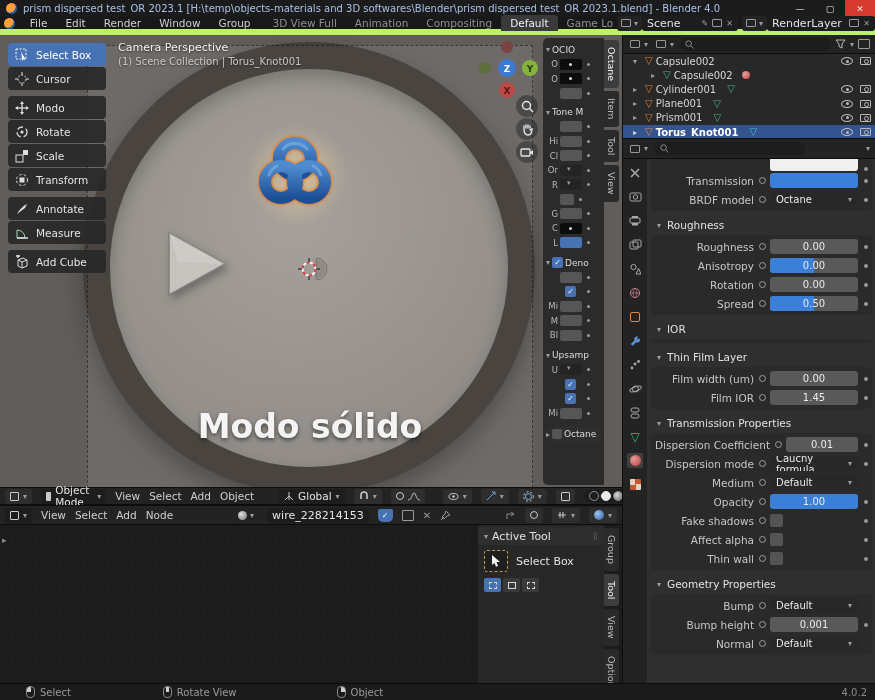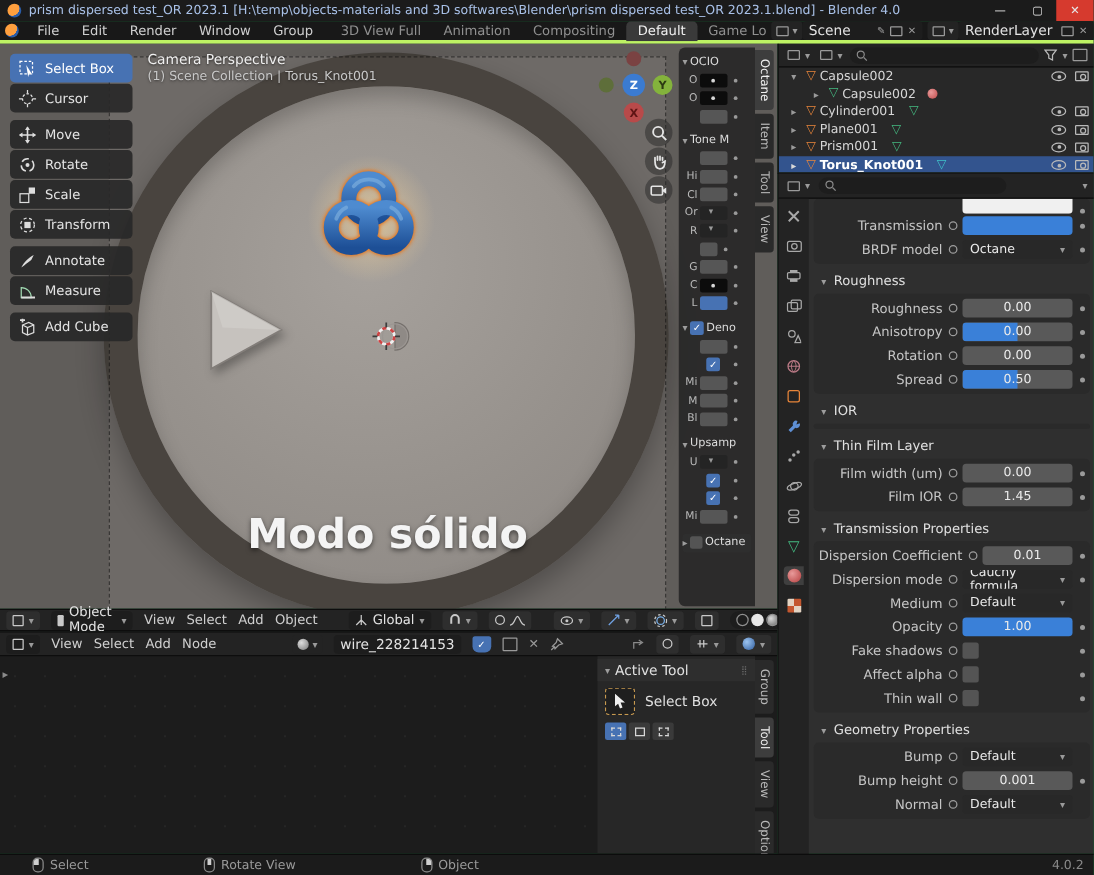--- a/index.html
+++ b/index.html
@@ -1,35 +1,35 @@
 <!DOCTYPE html>
 <html><head>
 <meta charset="utf-8">
 <style>
   * { margin:0; padding:0; box-sizing:border-box; }
   html,body { width:875px; height:700px; overflow:hidden; }
   body { font-family:"DejaVu Sans","Liberation Sans",sans-serif; font-size:11px;
          background:#161616; color:#d0d0d0; user-select:none; }
   .abs { position:absolute; }
-  .app { position:relative; width:875px; height:700px; background:#15803d; }
+  .app { position:relative; width:875px; height:700px; background:#ffffff; }
   .row { display:flex; align-items:center; }
 
   
   .titlebar { position:absolute; left:0; top:0; width:875px; height:17px; background:#1b1b1b;
               display:flex; align-items:center; padding-left:6px; }
   .blogo { width:11px; height:11px; border-radius:50%; background:radial-gradient(circle at 35% 35%,#ff9f3e 55%,#2a5ca8 58%); margin-right:6px; }
   .title-text { color:#a9c1e8; font-size:10px; white-space:nowrap; overflow:hidden; flex:1; }
   .winbtns { display:flex; height:17px; }
   .wbtn { width:30px; height:17px; display:flex; align-items:center; justify-content:center;
           color:#e6e6e6; font-size:9px; }
   .wbtn.close { background:#d63a2e; }
 
   
   .menubar { position:absolute; left:0; top:17px; width:875px; height:18px; background:#181818;
-             display:flex; align-items:center; gap:0; border-bottom:3px solid #bef264; }
+             display:flex; align-items:center; gap:0; border-bottom:6px solid #bef264; }
   .menu-item { padding:0 9px; color:#cfcfcf; font-size:10.5px; }
   .ws-wrap { display:flex; overflow:hidden; white-space:nowrap; flex:0 1 auto; margin-left:4px; }
   .ws { padding:2px 9px; color:#909090; font-size:10.5px; border-radius:4px 4px 0 0; }
   .ws.active { background:#3a3a3a; color:#f0f0f0; }
   .id-chip { display:flex; align-items:center; background:#232323; border-radius:3px; height:15px;
              padding:0 4px; margin-left:4px; gap:3px; flex:0 0 auto; }
   .id-fld { display:flex; align-items:center; background:#1d1d1d; border-radius:3px; height:15px;
             padding:0 5px; gap:4px; color:#e3e3e3; flex:0 0 auto; }
   .mini { font-size:8px; color:#9a9a9a; }
   .mini-ic { width:10px; height:8px; border:1px solid #9a9a9a; border-radius:1px; display:inline-block; }
@@ -289,21 +289,21 @@
         </div>
       <div class="tool-gap"></div>
       <div class="tool">
         <svg class="tico" viewBox="0 0 14 14">
             <g stroke="#ddd" stroke-width="1.3">
               <line x1="7" y1="1" x2="7" y2="13"></line>
               <line x1="1" y1="7" x2="13" y2="7"></line>
             </g>
             <path d="M7 0 L9 3 L5 3 Z M7 14 L9 11 L5 11 Z M0 7 L3 5 L3 9 Z M14 7 L11 5 L11 9 Z" fill="#ddd"></path>
           </svg>
-        <span>Move</span>
+        <span>Modo</span>
         </div>
       <div class="tool">
         <svg class="tico" viewBox="0 0 14 14">
             <circle cx="7" cy="7" r="5" fill="none" stroke="#ddd" stroke-width="1.3" stroke-dasharray="6 3"></circle>
             <circle cx="7" cy="7" r="1.6" fill="#ddd"></circle>
           </svg>
         <span>Rotate</span>
         </div>
       <div class="tool">
         <svg class="tico" viewBox="0 0 14 14">

